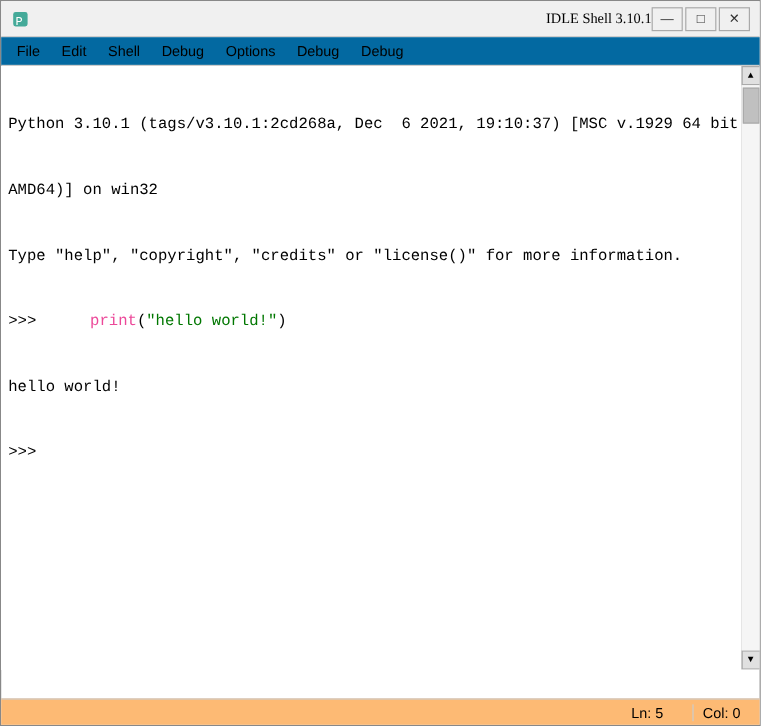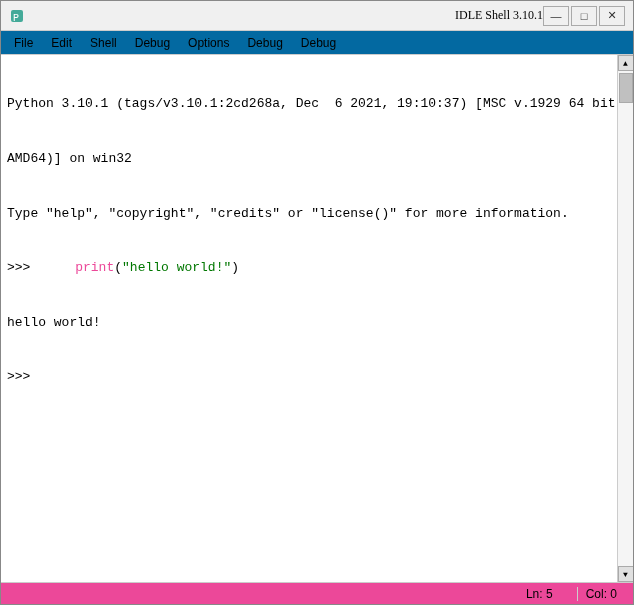--- a/index.html
+++ b/index.html
@@ -163,29 +163,30 @@
       height: 30px;
       background: #c0c0c0;
       border: 1px solid #aaa;
       position: absolute;
       top: 2px;
       left: 1px;
     }
 
     .status-bar {
       height: 22px;
-      background: #ec4899;
+      background: #fdba74;
       border-top: 1px solid #ccc;
       display: flex;
       align-items: center;
       justify-content: flex-end;
       padding: 0 8px;
       font-family: 'Segoe UI', Arial, sans-serif;
       font-size: 12px;
       color: #000;
+      margin-top: 24px;
     }
 
     .status-section {
       display: flex;
       gap: 16px;
     }
 
     .status-item {
       padding: 0 8px;
       border-left: 1px solid #ccc;

